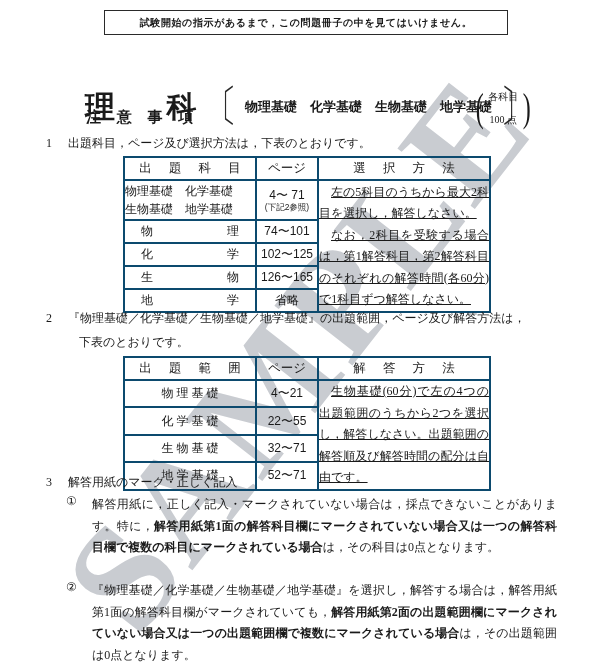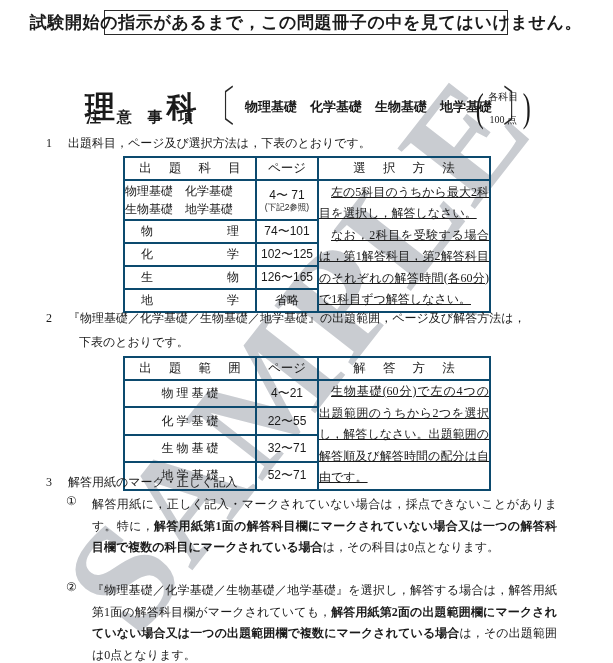--- a/index.html
+++ b/index.html
@@ -50,21 +50,21 @@
     top: 10px;
     width: 404px;
     height: 25px;
     border: 1px solid #2a2a2a;
     box-sizing: border-box;
     display: flex;
     align-items: center;
     justify-content: center;
   }
   #notice-text {
-    font-size: 17px;
+    font-size: 10px;
     font-weight: 700;
     letter-spacing: 0.6px;
     white-space: nowrap;
   }
 
   
   #title-row {
     left: 7px;
     top: 42px;
     width: 605px;

